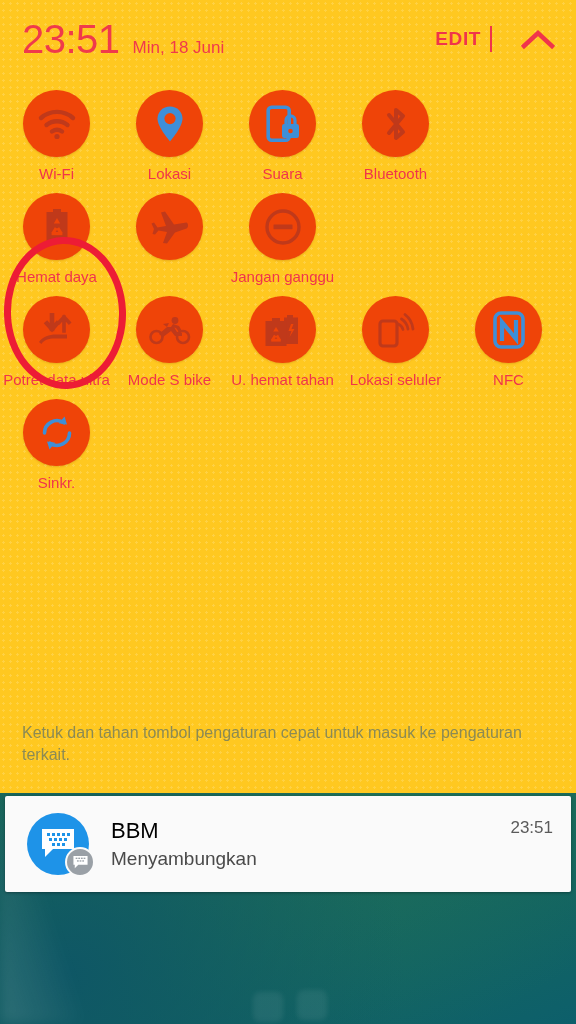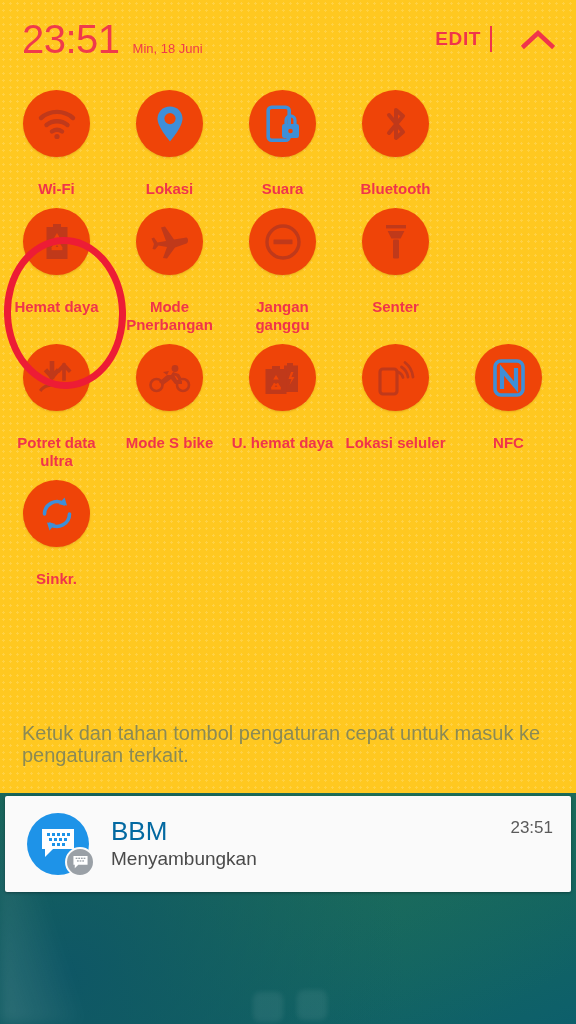--- a/index.html
+++ b/index.html
@@ -48,21 +48,21 @@
   #header{
     height:78px; position:relative;
     display:flex; align-items:center;
   }
   #clock-group{ display:flex; align-items:baseline; padding-left:22px; }
   #clock{
     font-size:40px; font-weight:400; color:#F03A4B; letter-spacing:-0.5px;
     line-height:40px;
   }
   #date{
-    font-size:13px; color:#F03A4B; margin-left:13px; font-weight:400;
+    font-size:17px; color:#F03A4B; margin-left:13px; font-weight:400;
   }
   #header-right{
     position:absolute; right:18px; top:50%; transform:translateY(-50%);
     display:flex; align-items:center; gap:0;
   }
   #edit-button{
     font-size:19px; font-weight:bold; color:#F0344B; letter-spacing:0.6px;
     padding:4px 9px 4px 4px; cursor:pointer; background:none; border:none;
     font-family:"Liberation Sans", sans-serif;
     margin-left:8px;
@@ -91,29 +91,29 @@
     padding-top:4px;
   }
   .toggle-circle{
     width:67px; height:67px; border-radius:50%;
     background:#EF4408;
     display:flex; align-items:center; justify-content:center;
     box-shadow:0 1px 2px rgba(120,40,0,0.18);
   }
   .toggle-circle svg{ display:block; }
   .toggle-label{
-    margin-top:23px; font-size:15px; line-height:18px;
-    color:#F0344B; text-align:center; font-weight:700;
+    margin-top:8px; font-size:15px; line-height:18px;
+    color:#F0344B; text-align:center; font-weight:400;
     max-width:108px;
   }
 
   
   #hint{
     position:absolute; left:22px; right:24px; top:722px;
-    font-size:20px; line-height:22px; color:#8B8A55;
+    font-size:16px; line-height:22px; color:#8B8A55;
   }
 
   
   #annotation{
     position:absolute;
     left:4px; top:237px; width:122px; height:152px;
     border:7px solid #ED1C35;
     border-radius:50%;
     pointer-events:none;
     transform:rotate(-2deg);
@@ -135,21 +135,21 @@
     display:flex; align-items:center; justify-content:center;
   }
   #notif-badge{
     position:absolute; right:-6px; bottom:-2px;
     width:30px; height:30px; border-radius:50%;
     background:#9AA0A6; border:2px solid #FAFAFA;
     display:flex; align-items:center; justify-content:center;
   }
   #notif-text{ margin-left:22px; flex:1; }
   #notif-title{
-    font-size:26px; color:#0369a1; line-height:28px;
+    font-size:22px; color:#000000; line-height:28px;
   }
   #notif-body{
     font-size:19px; color:#4a4a4a; line-height:26px; margin-top:1px;
   }
   #notif-time{
     font-size:17px; color:#5a5a5a; align-self:flex-start; margin-top:22px;
   }
 </style>
 </head>
 <body>
@@ -237,40 +237,29 @@
             </svg>
           </div>
           <div class="toggle-label">Hemat daya</div>
         </div>
         <div class="toggle">
           <div class="toggle-circle" style="background: rgb(239, 68, 8);">
             <svg width="40" height="36" viewBox="0 0 40 36">
               <path d="M36.5 13.5 L24 15.5 L15 2.5 L11 3.5 L16 17 L7.5 18.5 L4 13.5 L1.5 14.5 L4 20 L2.5 25 L5 25.5 L8.5 21.5 L17 23 L13 34 L17 34.5 L25 23.5 L36.5 19.5 C38.5 18.7 38.5 14.2 36.5 13.5 Z" fill="#C0391A"></path>
             </svg>
           </div>
-          <div class="toggle-label">Mode Pnerbangan</div>
         </div>
         <div class="toggle">
           <div class="toggle-circle" style="background: rgb(239, 68, 8);">
             <svg width="38" height="38" viewBox="0 0 38 38">
               <circle cx="19" cy="19" r="16" fill="none" stroke="#C0391A" stroke-width="3.4"></circle>
               <rect x="9.5" y="16.6" width="19" height="4.6" rx="0.4" fill="#C0391A"></rect>
             </svg>
           </div>
           <div class="toggle-label">Jangan ganggu</div>
-        </div>
-        <div class="toggle">
-          <div class="toggle-circle" style="background: rgb(239, 68, 8);">
-            <svg width="26" height="38" viewBox="0 0 26 38">
-              <rect x="3" y="2" width="20" height="3.4" fill="#C0391A"></rect>
-      <path d="M4.6 8 H21.4 L17.6 15.5 H8.4 Z" fill="#C0391A"></path>
-              <rect x="10" y="16.5" width="6" height="19" rx="1.2" fill="#C0391A"></rect>
-            </svg>
-          </div>
-          <div class="toggle-label">Senter</div>
         </div>
       </div>
       <div class="toggle-row">
         <div class="toggle">
           <div class="toggle-circle" style="background: rgb(239, 68, 8);">
             <svg width="40" height="34" viewBox="0 0 40 34">
               <path d="M15 2 V16 M15 16 L10 10.5 M15 16 L20 10.5" fill="none" stroke="#C0391A" stroke-width="4.6" stroke-linecap="square"></path>
       <path d="M27 18 V4 M27 4 L22 9.5 M27 4 L32 9.5" fill="none" stroke="#C0391A" stroke-width="3.6" stroke-linecap="square"></path>
       <path d="M2 29 C6 23.5 12 21.5 19 21.5 L30 21.5 L30 25.5 L18 25.5 C11 25.5 7 27 4.5 31 Z" fill="#C0391A"></path>
             </svg>
@@ -299,21 +288,21 @@
       <path d="M8 6 H16 V9 H22.5 V34 H1.5 V9 H8 Z" fill="#C0391A"></path>
       <g fill="#EF4408">
                 <path d="M12 15 L14.8 19.6 H9.2 Z"></path>
                 <path d="M7.2 27.4 L10 22.8 L12.4 24.2 L9.6 28.8 Z"></path>
                 <path d="M16.8 27.4 L14 22.8 L11.6 24.2 L14.4 28.8 Z"></path>
                 <rect x="7.2" y="26.8" width="9.6" height="2.8"></rect>
               </g>
       <path d="M27 12 L24.5 19 H27.5 L25.5 25 L30.5 17 H27.5 L29.5 12 Z" fill="#EF4408"></path>
             </svg>
           </div>
-          <div class="toggle-label">U. hemat daya</div>
+          <div class="toggle-label">U. hemat tahan</div>
         </div>
         <div class="toggle">
           <div class="toggle-circle" style="background: rgb(239, 68, 8);">
             <svg width="38" height="36" viewBox="0 0 38 36">
               <rect x="3" y="9" width="17" height="25" rx="3" fill="none" stroke="#C0391A" stroke-width="3.2"></rect>
       <g fill="none" stroke="#C0391A" stroke-width="2.8" stroke-linecap="round">
                 <path d="M21 12 A8 8 0 0 1 26 17.5"></path>
                 <path d="M24.5 7 A14.5 14.5 0 0 1 31 17"></path>
                 <path d="M28 2.5 A21 21 0 0 1 36 17"></path>
               </g>

